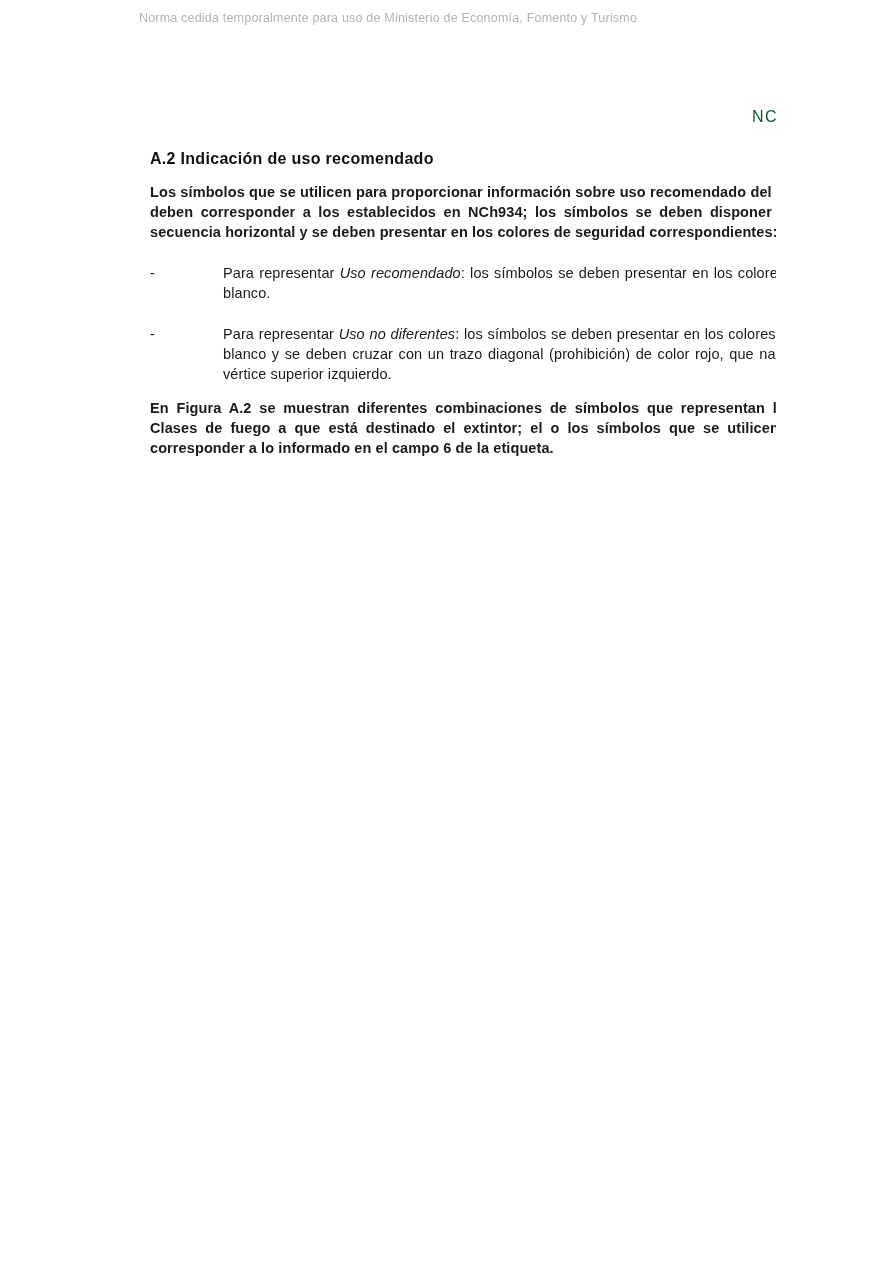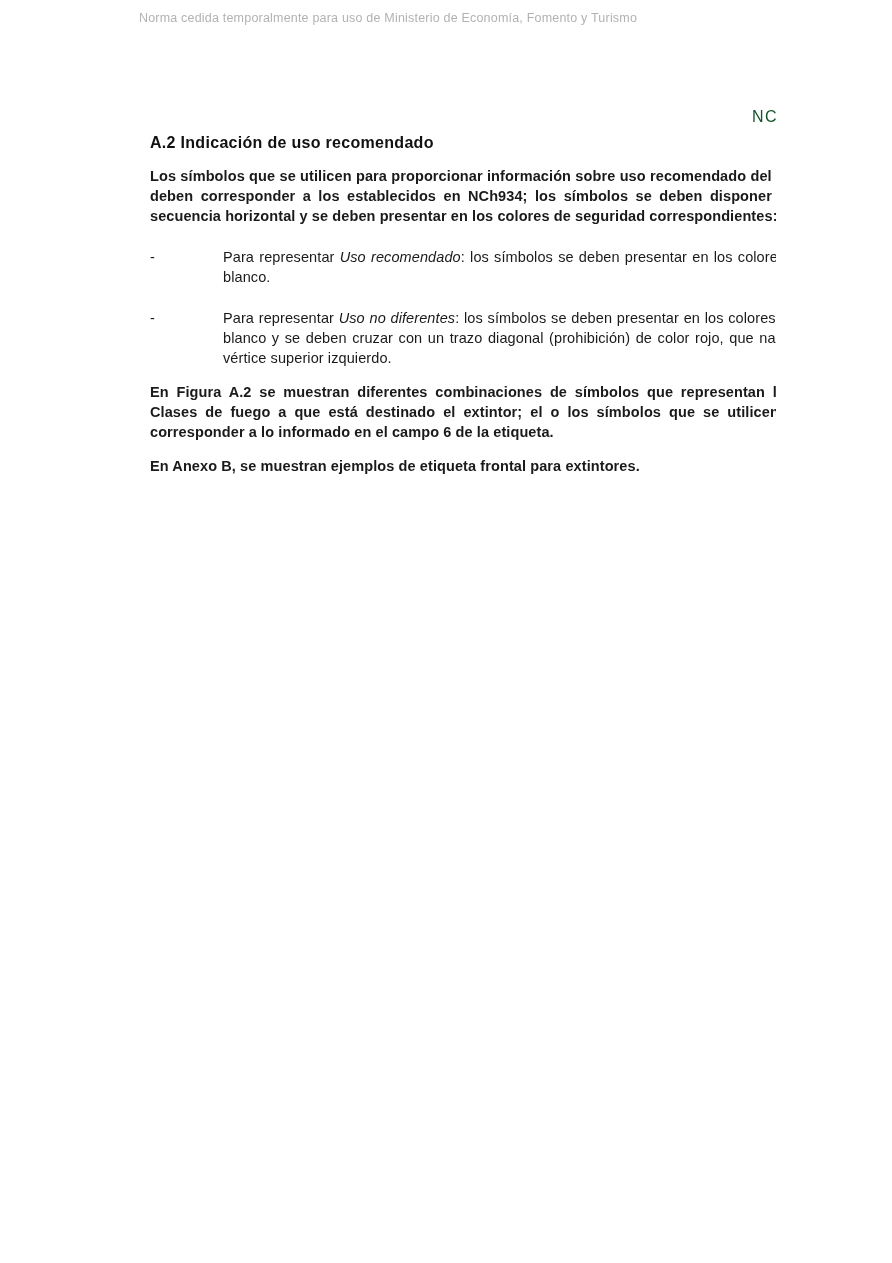--- a/index.html
+++ b/index.html
@@ -33,21 +33,21 @@
     top: 108px;
     width: 680px;
   }
   .doc-code {
     text-align: right;
     font-size: 16px;
     letter-spacing: 1.5px;
     color: #14532d;
   }
   .section-heading {
-    margin-top: 8px;
+    margin-top: 24px;
     font-size: 16px;
     font-weight: bold;
     letter-spacing: 0.3px;
     color: #111;
   }
   .para {
     margin-top: 14px;
     font-size: 14.5px;
     line-height: 20px;
     text-align: justify;
@@ -108,19 +108,18 @@
       <div class="bullet">
         <span class="bullet-marker">-</span>
         <span class="bullet-text"><span>Para representar </span><span class="italic">Uso no diferentes</span><span>: los símbolos se deben presentar en los colores negro y blanco y se deben cruzar con un trazo diagonal (prohibición) de color rojo, que nace en el vértice superior izquierdo.</span></span>
       </div>
 
     </div>
 
 
     <p class="para">En Figura A.2 se muestran diferentes combinaciones de símbolos que representan la o las Clases de fuego a que está destinado el extintor; el o los símbolos que se utilicen deben corresponder a lo informado en el campo 6 de la etiqueta.</p>
 
-    <p class="para">En Anexo B, se muestran ejemplos de etiqueta frontal para extintores.</p>
 
   </div>
 
   <div class="page-number">7</div>
 
 </div>
 
 </body></html>

